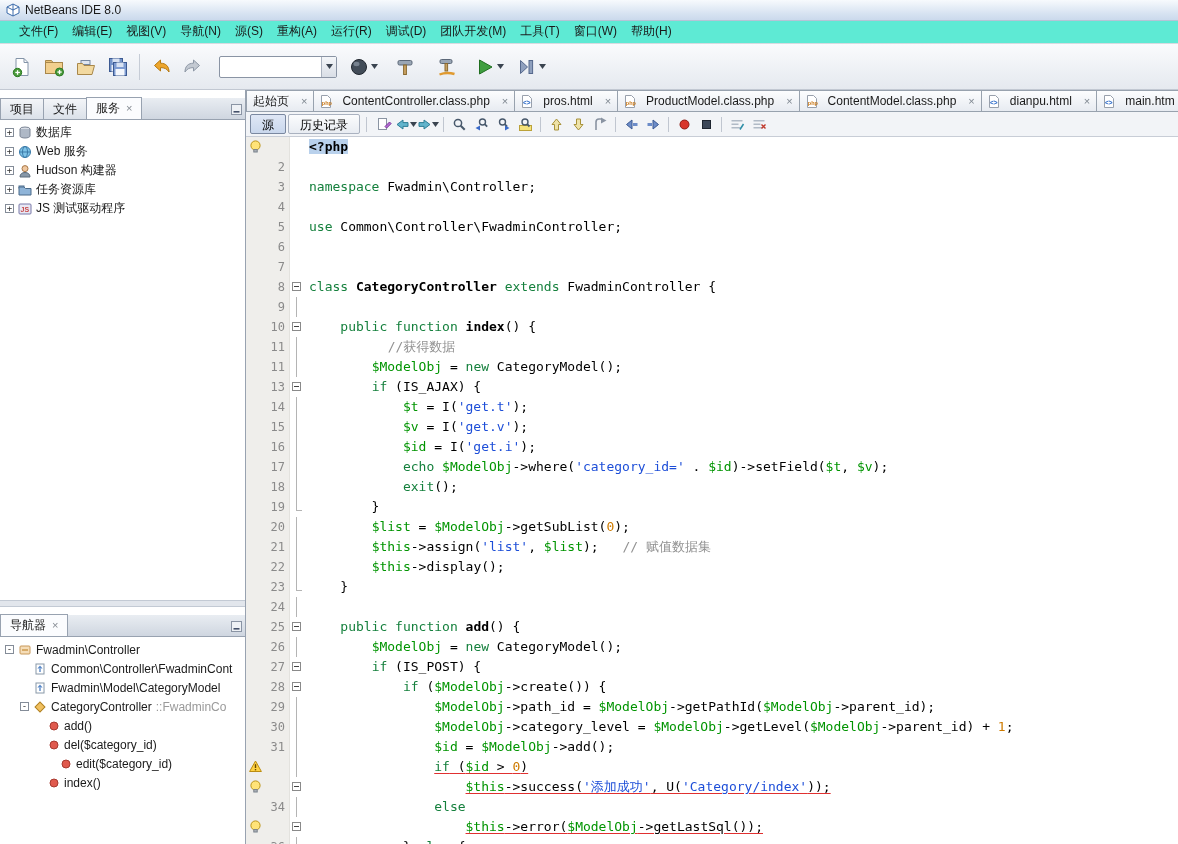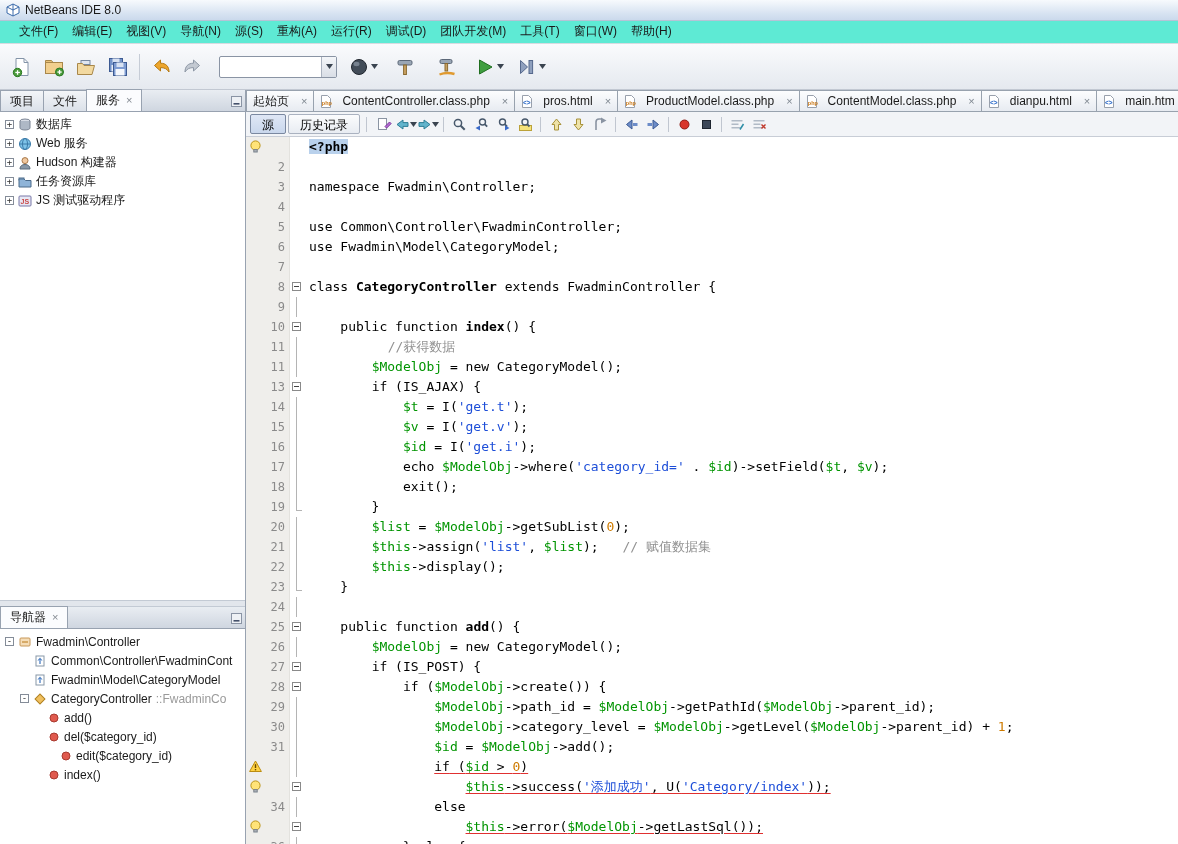--- a/index.html
+++ b/index.html
@@ -18,21 +18,21 @@
 .combo-val{flex:1;padding:0 4px;white-space:nowrap;}
 .combo-btn{width:15px;height:100%;background:linear-gradient(#f4f6f9,#d9dee6);border-left:1px solid #aab2bf;display:flex;align-items:center;justify-content:center;}
 .tgap{width:10px;flex:none;}
 
 .main{display:flex;height:754px;}
 .left{width:246px;flex:none;display:flex;flex-direction:column;border-right:1px solid #98a2b0;background:#fff;}
 .panel-top{height:510px;display:flex;flex-direction:column;}
 .psplit{height:7px;background:#e2e6ec;border-top:1px solid #c3cad4;border-bottom:1px solid #c3cad4;}
 .panel-bottom{flex:1;display:flex;flex-direction:column;min-height:0;}
 .ptabs{height:22px;flex:none;background:linear-gradient(#e9edf2,#cfd6e0);border-bottom:1px solid #98a2b0;
-display:flex;align-items:flex-end;padding-left:1px;position:relative;}
+display:flex;align-items:flex-end;padding-left:1px;position:relative;margin-top:8px;}
 .ptab{height:21px;display:flex;align-items:center;gap:3px;padding:0 9px;white-space:nowrap;
 background:linear-gradient(#f3f5f8,#dbe1e9);border:1px solid #98a2b0;border-bottom:none;margin-left:-1px;}
 .ptab.active{background:#fbfcfe;height:22px;}
 .tclose{color:#84markers8a92;color:#848a92;font-size:11px;margin-left:3px;line-height:1;}
 .pmin{position:absolute;right:3px;top:5px;width:12px;height:12px;display:flex;align-items:center;justify-content:center;}
 .tree{flex:1;background:#fff;overflow:hidden;padding-top:3px;}
 .trow{height:19px;display:flex;align-items:center;gap:4px;white-space:nowrap;}
 .eb{width:9px;height:9px;flex:none;border:1px solid #848c98;background:#fff;
 font-family:"DejaVu Sans Mono",monospace;font-size:9px;line-height:7px;text-align:center;color:#333;}
 .ebsp{width:9px;flex:none;}
@@ -59,21 +59,21 @@
 .lnum{position:absolute;right:4px;top:0;line-height:20px;font-size:12px;color:#8a8a8a;}
 .gic{position:absolute;left:3px;top:3px;}
 .cf{width:15px;flex:none;position:relative;background:#fff;}
 .fb{position:absolute;left:2px;top:5px;width:9px;height:9px;border:1px solid #8a8a8a;background:#fff;}
 .fb::before{content:"";position:absolute;left:1px;right:1px;top:3px;height:1px;background:#444;}
 .flv{position:absolute;left:6px;top:0;bottom:0;width:1px;background:#b4b4b4;}
 .fle{position:absolute;left:6px;top:0;height:14px;width:1px;background:#b4b4b4;}
 .fleh{position:absolute;left:6px;top:13px;width:6px;height:1px;background:#b4b4b4;}
 .cl{white-space:pre;line-height:20px;padding-left:4px;}
 .tp{color:#000;}
-.tk{color:#000000;}
+.tk{color:#15803d;}
 .ts{color:#1d4ed8;}
 .tv{color:#009400;}
 .tc{color:#919191;margin-left:16px;}
 .td{color:#000;font-weight:bold;}
 .tn{color:#ce7b00;}
 .eu{text-decoration-line:underline;text-decoration-color:#e03030;text-underline-offset:2px;}
 .sel{background:#b9d1ec;}
 </style>
 </head>
 <body>
@@ -593,21 +593,20 @@
             <span class="lnum">5</span>
           </span>
           <span class="cf"></span>
           <span class="cl"><span class="tk">use</span><span class="tp"> Common\Controller\FwadminController;</span></span>
         </div>
         <div class="crow">
           <span class="cgut">
             <span class="lnum">6</span>
           </span>
           <span class="cf"></span>
-          <span class="cl"><span class="tk">use</span><span class="tp"> Fwadmin\Model\CategoryModel;</span></span>
         </div>
         <div class="crow">
           <span class="cgut">
             <span class="lnum">7</span>
           </span>
           <span class="cf"></span>
           <span class="cl"></span>
         </div>
         <div class="crow">
           <span class="cgut">

